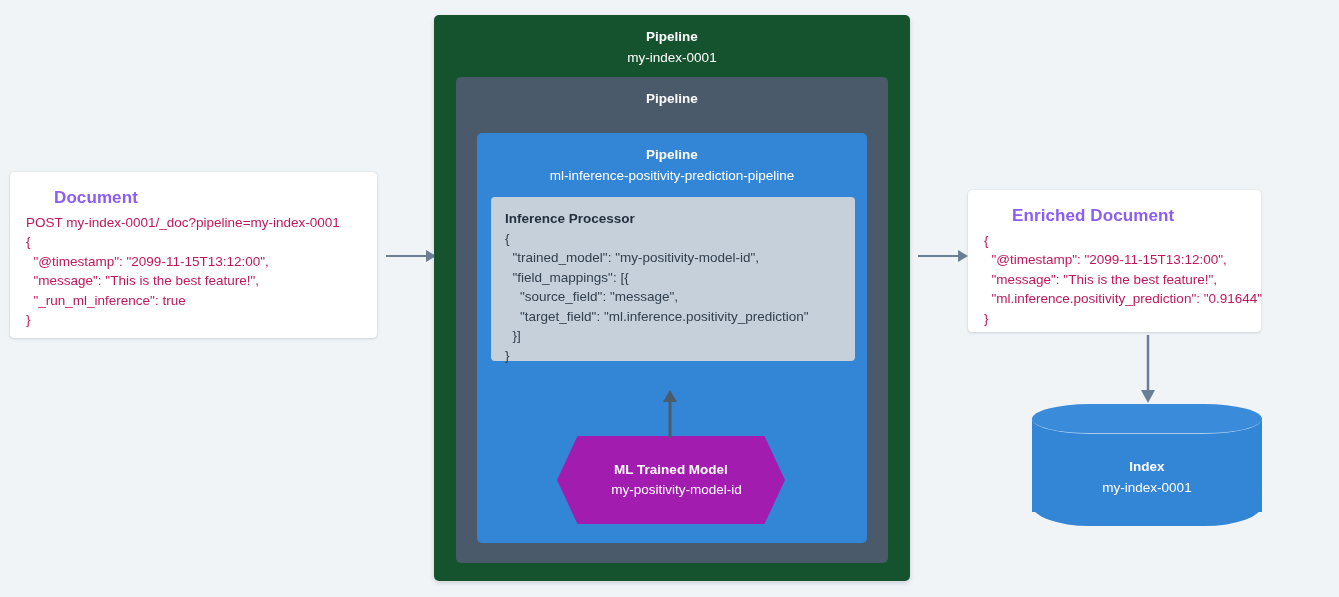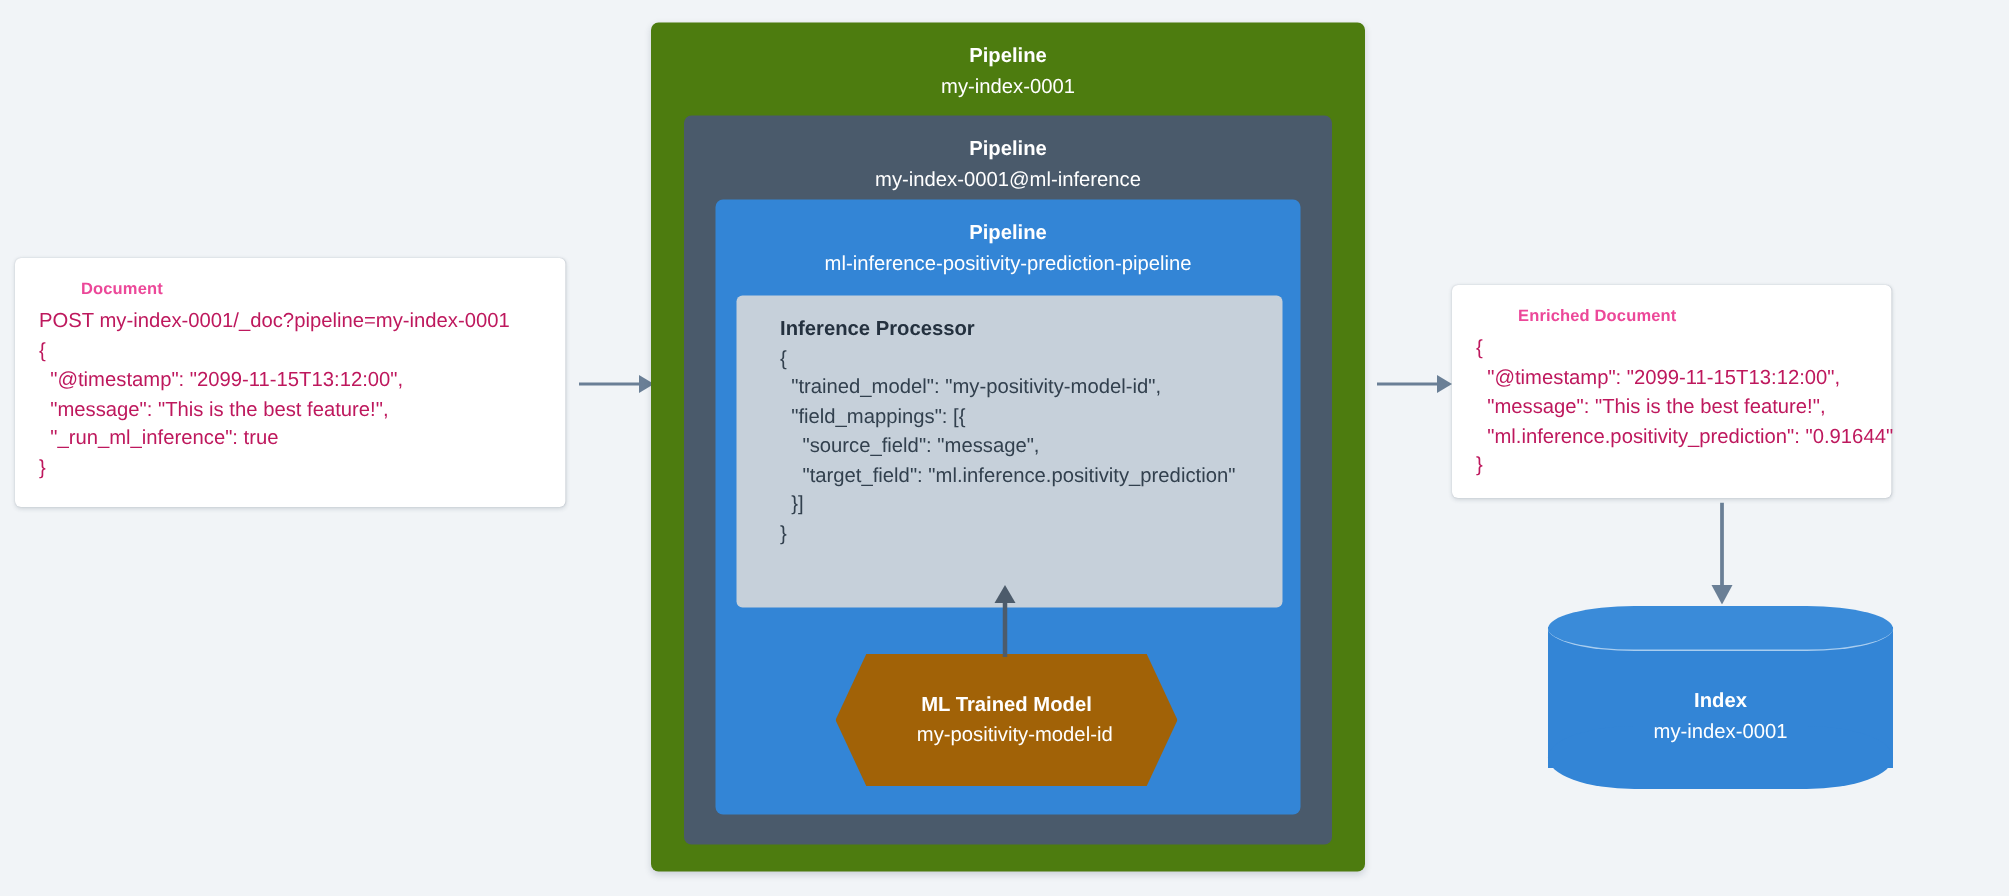--- a/index.html
+++ b/index.html
@@ -21,40 +21,40 @@
   .doc-card {
     position: absolute;
     background: #ffffff;
     border-radius: 4px;
     box-shadow: 0 1px 3px rgba(40,55,75,0.16), 0 0 1px rgba(40,55,75,0.20);
     color: #2d3a47;
     padding: 14px 16px 16px 16px;
   }
   .doc-title {
     font-weight: bold;
-    font-size: 11px;
-    color: #ec4899;
+    font-size: 17px;
+    color: #8b5cf6;
     letter-spacing: .1px;
     margin-bottom: 2px;
     line-height: 1.45;
     padding-left: 28px;
   }
   .doc-line {
     font-size: 13.5px;
     color: #be185d;
     line-height: 1.45;
     white-space: pre;
   }
 
   
   .pipeline-outer {
     position: absolute;
     left: 434px; top: 15px;
     width: 476px; height: 566px;
-    background: #4d7c0f;
+    background: #14532d;
     border-radius: 5px;
     box-shadow: 0 2px 5px rgba(40,55,75,0.18);
   }
   .pipeline-mid {
     position: absolute;
     left: 22px; top: 62px;
     width: 432px; height: 486px;
     background: #4a5a6b;
     border-radius: 5px;
   }
@@ -78,45 +78,45 @@
   }
   .box-head .name {
     font-size: 13.5px;
     line-height: 1.55;
   }
 
   
   .processor {
     position: absolute;
     left: 14px; top: 64px;
-    width: 364px; height: 208px;
+    width: 364px; height: 164px;
     background: #c6d0da;
     border-radius: 4px;
-    padding: 12px 29px;
+    padding: 12px 14px;
     color: #2d3a47;
   }
   .proc-title {
     font-weight: bold;
     font-size: 13.5px;
     color: #24313f;
     line-height: 1.45;
   }
   .proc-line {
     font-size: 13.5px;
     color: #32404e;
     line-height: 1.45;
     white-space: pre;
   }
 
   
   .hexagon {
     position: absolute;
     left: 557px; top: 436px;
     width: 228px; height: 88px;
-    background: #a16207;
+    background: #a21caf;
     clip-path: polygon(9% 0%, 91% 0%, 100% 50%, 91% 100%, 9% 100%, 0% 50%);
     display: flex;
     flex-direction: column;
     align-items: center;
     justify-content: center;
     color: #ffffff;
     text-align: center;
   }
   .hexagon .kind { font-weight: bold; font-size: 13.5px; line-height: 1.6; }
   .hexagon .name { font-size: 13.5px; line-height: 1.55; margin-left: 11px; }
@@ -186,21 +186,20 @@
 
   <div class="pipeline-outer">
     <div class="box-head">
       <div class="kind">Pipeline</div>
       <div class="name">my-index-0001</div>
     </div>
 
     <div class="pipeline-mid">
       <div class="box-head">
         <div class="kind">Pipeline</div>
-        <div class="name">my-index-0001@ml-inference</div>
       </div>
 
       <div class="pipeline-inner">
         <div class="box-head">
           <div class="kind">Pipeline</div>
           <div class="name">ml-inference-positivity-prediction-pipeline</div>
         </div>
 
         <div class="processor">
           <div class="proc-title">Inference Processor</div>

